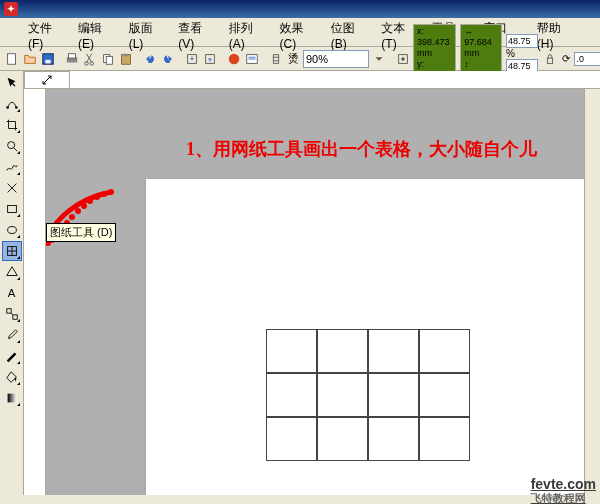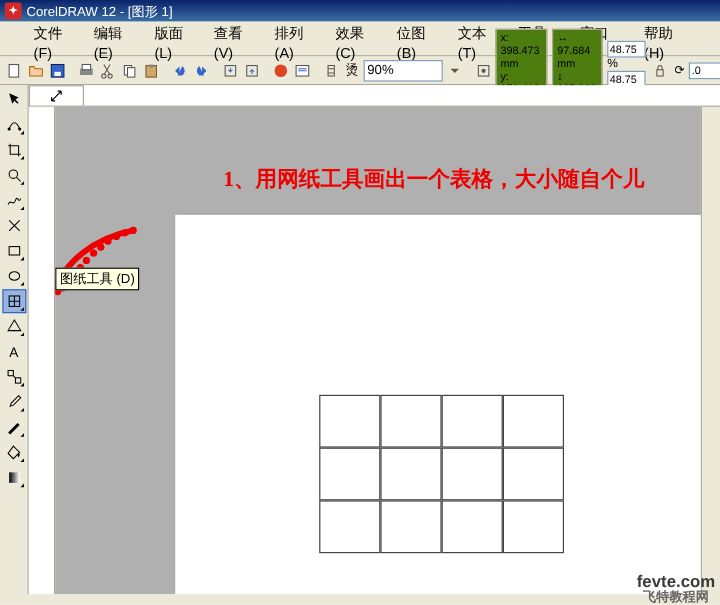--- a/index.html
+++ b/index.html
@@ -41,31 +41,30 @@
 .page { position: absolute; top: 90px; left: 100px; width: 460px; height: 330px; background: #fff; box-shadow: 2px 2px 4px rgba(0,0,0,.4); }
 .grid-tbl { position: absolute; top: 150px; left: 120px; }
 .grid-tbl td { width: 51px; height: 44px; border: 1px solid #444; }
 
 .annotate { position: absolute; top: 95px; left: -5px; pointer-events: none; }
 .annotate .stroke { stroke: #e00; stroke-width: 5; fill: none; stroke-linecap: round; }
 .annotate .dot { fill: #e00; }
 
 .tooltip { position: absolute; top: 134px; left: 0px; background: #ffffe1; border: 1px solid #000; padding: 1px 3px; font-size: 11px; white-space: nowrap; }
 
-.watermark { position: absolute; bottom: 0; right: 4px; font-size: 14px; font-weight: bold; color: #3a3a3a; text-align: center; line-height: 1.1; }
+.watermark { position: absolute; bottom: 0; right: 4px; font-size: 14px; font-weight: bold; color: #3a3a3a; text-align: left; line-height: 1.1; text-decoration: underline; }
 .watermark .sub { font-size: 11px; color: #666; }
 
 .scrollbar-v { width: 16px; background: #ece9d8; border-left: 1px solid #aca899; }
 </style>
 </head>
 <body>
 
 <div class="titlebar">
   <span class="icon">✦</span>
-  <span>CorelDRAW 12 - [图形 1]</span>
 </div>
 
 <div class="menubar">
   <span>文件(F)</span>
   <span>编辑(E)</span>
   <span>版面(L)</span>
   <span>查看(V)</span>
   <span>排列(A)</span>
   <span>效果(C)</span>
   <span>位图(B)</span>

